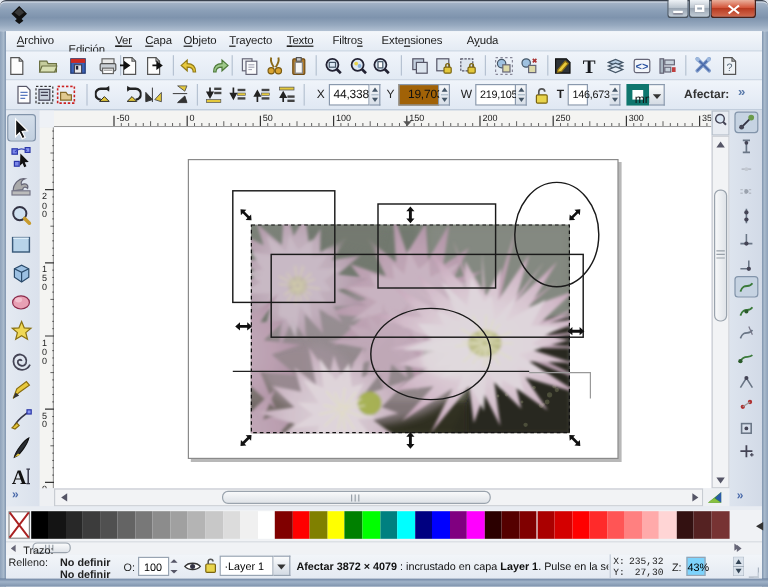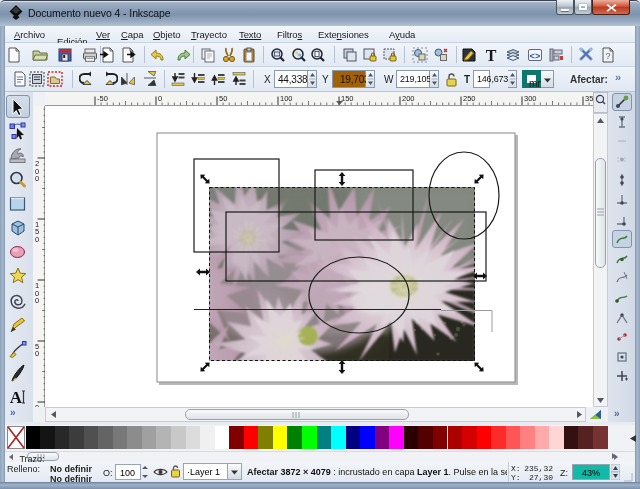--- a/index.html
+++ b/index.html
@@ -6,21 +6,20 @@
 </style></head><body>
 <div id="stage">
 <div style="position:absolute;left:0px;top:0px;width:640px;height:26px;border-radius:5px 5px 0 0;background:linear-gradient(#a9b7c9 0%,#8ca0b8 30%,#7e93ad 55%,#96a9bf 80%,#b3c2d4 100%);box-shadow:inset 0 1px 0 #d8e0ea;border-top:1px solid #39414d;box-sizing:border-box;"></div>
     <div style="position:absolute;left:0px;top:26px;width:5px;height:463px;background:linear-gradient(90deg,#8ea2ba,#a9bacc 60%,#7f94ae);"></div>
     <div style="position:absolute;left:635px;top:26px;width:5px;height:463px;background:linear-gradient(90deg,#7f94ae,#a9bacc 40%,#8ea2ba);"></div>
     <div style="position:absolute;left:0px;top:482px;width:640px;height:7px;background:linear-gradient(#6d82a0,#9fb2c8 40%,#7d92ac);"></div>
     <svg style="position:absolute;left:8px;top:4px;" width="16" height="17" viewBox="0 0 16 17">
       <path d="M8 1 L14.5 7.5 L10 11.8 L11.5 13.3 L8 16 L4.5 13.3 L6 11.8 L1.5 7.5 Z" fill="#101010"></path>
       <path d="M8 2.4 L12 6.4 L8 9.6 L4 6.4 Z" fill="#383838"></path>
     </svg>
-    <div style="position:absolute;left:28px;top:6px;width:300px;height:16px;font:10.5px 'Liberation Sans',sans-serif;color:#0e1216;line-height:15px;letter-spacing:-0.1px;">Documento nuevo 4 - Inkscape</div>
     <div style="position:absolute;left:556px;top:0px;width:18px;height:15px;background:linear-gradient(#eef2f6,#bcc6d0 45%,#9aa6b3 50%,#c3cdd7);border:1px solid #4a545f;border-top:none;border-radius:0 0 3px 3px;box-sizing:border-box;"></div>
     <div style="position:absolute;left:561px;top:9px;width:8px;height:2px;background:#fff;box-shadow:0 1px 1px #667;"></div>
     <div style="position:absolute;left:574px;top:0px;width:18px;height:15px;background:linear-gradient(#eef2f6,#bcc6d0 45%,#9aa6b3 50%,#c3cdd7);border:1px solid #4a545f;border-top:none;border-radius:0 0 3px 3px;box-sizing:border-box;"></div>
     <div style="position:absolute;left:579px;top:4px;width:8px;height:6px;border:2px solid #fff;box-shadow:0 0 1px #667;box-sizing:border-box;"></div>
     <div style="position:absolute;left:592px;top:0px;width:38px;height:15px;background:linear-gradient(#eab09c,#d4573c 45%,#b83a20 50%,#d06a50);border:1px solid #4a2018;border-top:none;border-radius:0 0 3px 3px;box-sizing:border-box;"></div>
     <svg style="position:absolute;left:606px;top:3px;" width="11" height="10" viewBox="0 0 11 10">
       <path d="M1.8 1 L5.5 4 L9.2 1 L10.4 2.2 L7 4.9 L10.4 7.6 L9.2 8.8 L5.5 5.8 L1.8 8.8 L0.6 7.6 L4 4.9 L0.6 2.2 Z" fill="#fff"></path>
     </svg>
     <div style="position:absolute;left:5px;top:26px;width:630px;height:17px;background:linear-gradient(#f4f7fb,#e4ebf4);border-bottom:1px solid #c9d4e2;box-sizing:border-box;"></div>
     <div style="position:absolute;left:14px;top:29px;width:70px;height:13px;font:9.5px 'Liberation Sans',sans-serif;color:#1a1a1a;white-space:nowrap;letter-spacing:-0.1px;"><span style="text-decoration:underline">A</span>rchivo</div>
@@ -872,21 +871,21 @@
     <svg style="position:absolute;left:230px;top:469px;" width="9" height="7" viewBox="0 0 9 7">
       <path d="M1 1.5 L4.5 5.5 L8 1.5 Z" fill="#333"></path>
     </svg>
     <div style="position:absolute;left:247px;top:467px;width:260px;height:13px;font:9px 'Liberation Sans',sans-serif;color:#111;white-space:nowrap;overflow:hidden;"><b>Afectar</b> <b>3872 × 4079</b> : incrustado en capa <b>Layer 1</b>. Pulse en la se</div>
     <div style="position:absolute;left:508px;top:462px;width:1px;height:20px;background:#c2cbd6;"></div>
     <div style="position:absolute;left:511px;top:464px;width:12px;height:9px;font:8px 'Liberation Mono',monospace;color:#222;">X:</div>
     <div style="position:absolute;left:511px;top:473px;width:12px;height:9px;font:8px 'Liberation Mono',monospace;color:#222;">Y:</div>
     <div style="position:absolute;left:520px;top:464px;width:33px;height:9px;font:8px 'Liberation Mono',monospace;color:#222;text-align:right;">235,32</div>
     <div style="position:absolute;left:520px;top:473px;width:33px;height:9px;font:8px 'Liberation Mono',monospace;color:#222;text-align:right;">27,30</div>
     <div style="position:absolute;left:560px;top:468px;width:14px;height:12px;font:9px 'Liberation Sans',sans-serif;color:#222;">Z:</div>
-    <div style="position:absolute;left:572px;top:464px;width:38px;height:16px;background:#14b8a6;border:1px solid #98a4b2;box-sizing:border-box;font:9px 'Liberation Sans',sans-serif;text-align:center;padding-top:3px;">43%</div>
+    <div style="position:absolute;left:572px;top:464px;width:16px;height:16px;background:#7dd3fc;border:1px solid #98a4b2;box-sizing:border-box;font:9px 'Liberation Sans',sans-serif;text-align:center;padding-top:3px;">43%</div>
     <svg style="position:absolute;left:611px;top:464px;" width="9" height="16" viewBox="0 0 9 16">
       <rect x="0" y="0" width="9" height="8" fill="#dbe3ec" stroke="#98a4b2" stroke-width="0.6"></rect>
       <rect x="0" y="8" width="9" height="8" fill="#dbe3ec" stroke="#98a4b2" stroke-width="0.6"></rect>
       <path d="M4.5 2 L7 6 H2 Z" fill="#345"></path>
       <path d="M4.5 14 L7 10 H2 Z" fill="#345"></path>
     </svg>
     <svg style="position:absolute;left:622px;top:472px;" width="12" height="10" viewBox="0 0 12 10">
       <path d="M10 1 V9 H2" fill="none" stroke="#aab4c0" stroke-width="1"></path>
       <path d="M10 5 V9 H6" fill="none" stroke="#c5ced8" stroke-width="1"></path>
     </svg>

